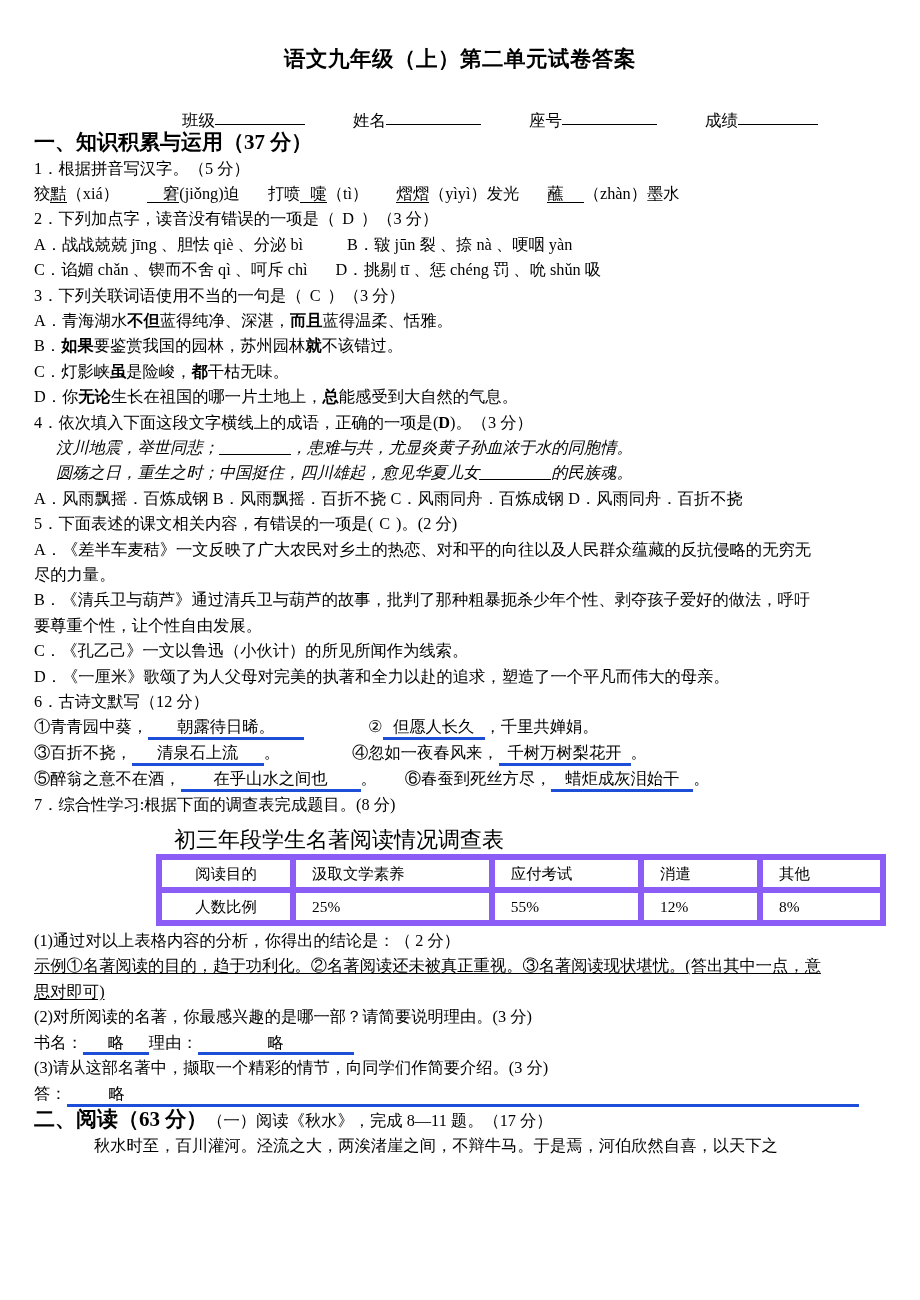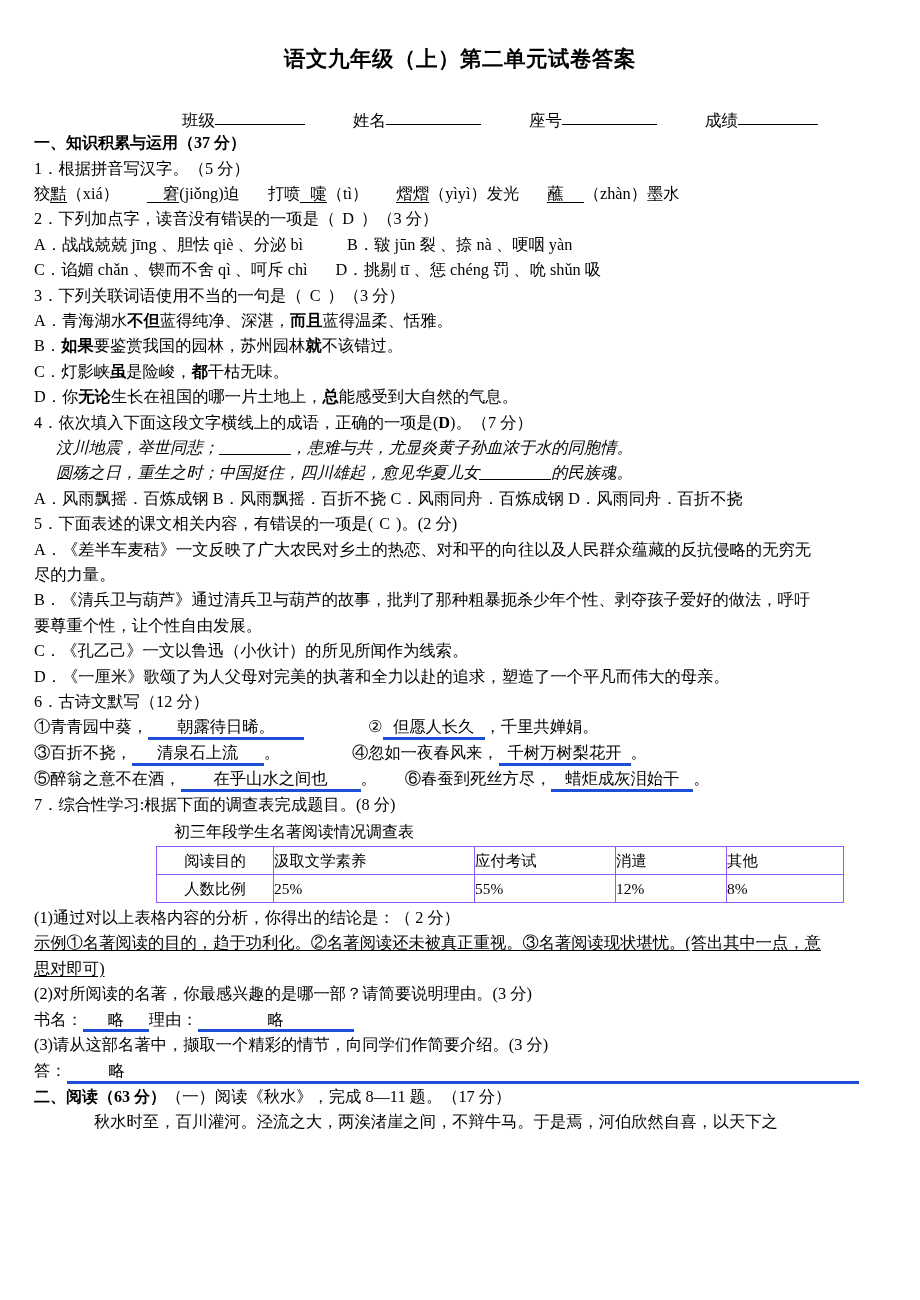--- a/index.html
+++ b/index.html
@@ -52,21 +52,21 @@
   .gap-md { display: inline-block; width: 48px; }
 
   
   .ln {
     font-size: 16.3px;
     line-height: 25.4px;
     white-space: nowrap;
     letter-spacing: 0;
   }
   .ln.wrap { white-space: normal; }
-  .sec-head { font-weight: bold; font-size: 16px; }
+  .sec-head { font-weight: bold; font-size: 21px; }
   .ind1 { padding-left: 22px; font-style: italic; }
   .ind2 { padding-left: 60px; }
   .b { font-weight: bold; }
   .u { text-decoration: underline; text-underline-offset: 2px; }
   .ul-pad { border-bottom: 1px solid #000; display: inline-block; line-height: 1.05; }
   .sp-s { display: inline-block; width: 14px; }
   .sp-m { display: inline-block; width: 28px; }
   .sp-l { display: inline-block; width: 44px; }
   .sp-xl { display: inline-block; width: 64px; }
 
@@ -80,36 +80,36 @@
   }
   .ans-blank {
     display: inline-block;
     border-bottom: 1px solid #000;
     height: 1.05em;
     vertical-align: -2px;
   }
 
   
   .table-title {
-    margin-top: 2px;
+    margin-top: 10px;
     padding-left: 140px;
-    font-size: 16px;
+    font-size: 22px;
     line-height: 25px;
   }
   table.survey {
     border-collapse: collapse;
     margin-left: 122px;
     margin-top: 2px;
     table-layout: fixed;
   }
   table.survey td {
-    border: 1px solid #8b5cf6;
+    border: 6px solid #8b5cf6;
     font-size: 15.4px;
     height: 27px;
-    padding: 0 0;
+    padding: 0 16px;
     line-height: 27px;
     white-space: nowrap;
   }
   .col-a { width: 116px; text-align: center; }
   .col-b { width: 200px; margin-top: 40px; }
   .col-c { width: 140px; }
   .col-d { width: 110px; }
   .col-e { width: 116px; }
 </style>
 </head>
@@ -133,21 +133,21 @@
   <div class="ln"><span>2．下列加点字，读音没有错误的一项是（</span><span class="sp-s" style="width:7px;"></span><span>D</span><span class="sp-s" style="width:7px;"></span><span>）（3 分）</span></div>
   <div class="ln"><span><span>A．</span><span>战战兢兢 jīng 、胆怯 qiè 、分泌 bì</span></span><span class="sp-l"></span><span><span>B．</span><span>皲 jūn 裂 、捺 nà 、哽咽 yàn</span></span></div>
   <div class="ln"><span><span>C．</span><span>谄媚 chǎn 、锲而不舍 qì 、呵斥 chì</span></span><span class="sp-m"></span><span><span>D．</span><span>挑剔 tī 、惩 chéng 罚 、吮 shǔn 吸</span></span></div>
 
   <div class="ln"><span>3．下列关联词语使用不当的一句是（</span><span class="sp-s" style="width:7px;"></span><span>C</span><span class="sp-s" style="width:7px;"></span><span>）（3 分）</span></div>
   <div class="ln"><span>A．</span><span>青海湖水</span><span class="b">不但</span><span>蓝得纯净、深湛，</span><span class="b">而且</span><span>蓝得温柔、恬雅。</span></div>
   <div class="ln"><span>B．</span><span class="b">如果</span><span>要鉴赏我国的园林，苏州园林</span><span class="b">就</span><span>不该错过。</span></div>
   <div class="ln"><span>C．</span><span>灯影峡</span><span class="b">虽</span><span>是险峻，</span><span class="b">都</span><span>干枯无味。</span></div>
   <div class="ln"><span>D．</span><span>你</span><span class="b">无论</span><span>生长在祖国的哪一片土地上，</span><span class="b">总</span><span>能感受到大自然的气息。</span></div>
 
-  <div class="ln"><span>4．依次填入下面这段文字横线上的成语，正确的一项是(</span><span class="b">D</span><span>)。（7 分）</span></div>
+  <div class="ln"><span>4．依次填入下面这段文字横线上的成语，正确的一项是(</span><span class="b">D</span><span>)。（3 分）</span></div>
   <div class="ln ind1"><span>汶川地震，举世同悲；</span><span class="ans-blank" style="width:72px;"></span><span>，患难与共，尤显炎黄子孙血浓于水的同胞情。</span></div>
   <div class="ln ind1"><span>圆殇之日，重生之时；中国挺住，四川雄起，愈见华夏儿女</span><span class="ans-blank" style="width:72px;"></span><span>的民族魂。</span></div>
   <div class="ln">A．风雨飘摇．百炼成钢 B．风雨飘摇．百折不挠   C．风雨同舟．百炼成钢 D．风雨同舟．百折不挠</div>
 
   <div class="ln"><span>5．下面表述的课文相关内容，有错误的一项是(</span><span class="sp-s" style="width:6px;"></span><span>C</span><span class="sp-s" style="width:6px;"></span><span>)。(2 分)</span></div>
   <div class="ln wrap" style="width:778px;">A．《差半车麦秸》一文反映了广大农民对乡土的热恋、对和平的向往以及人民群众蕴藏的反抗侵略的无穷无尽的力量。</div>
   <div class="ln wrap" style="width:778px;">B．《清兵卫与葫芦》通过清兵卫与葫芦的故事，批判了那种粗暴扼杀少年个性、剥夺孩子爱好的做法，呼吁要尊重个性，让个性自由发展。</div>
   <div class="ln">C．《孔乙己》一文以鲁迅（小伙计）的所见所闻作为线索。</div>
   <div class="ln">D．《一厘米》歌颂了为人父母对完美的执著和全力以赴的追求，塑造了一个平凡而伟大的母亲。</div>
 

